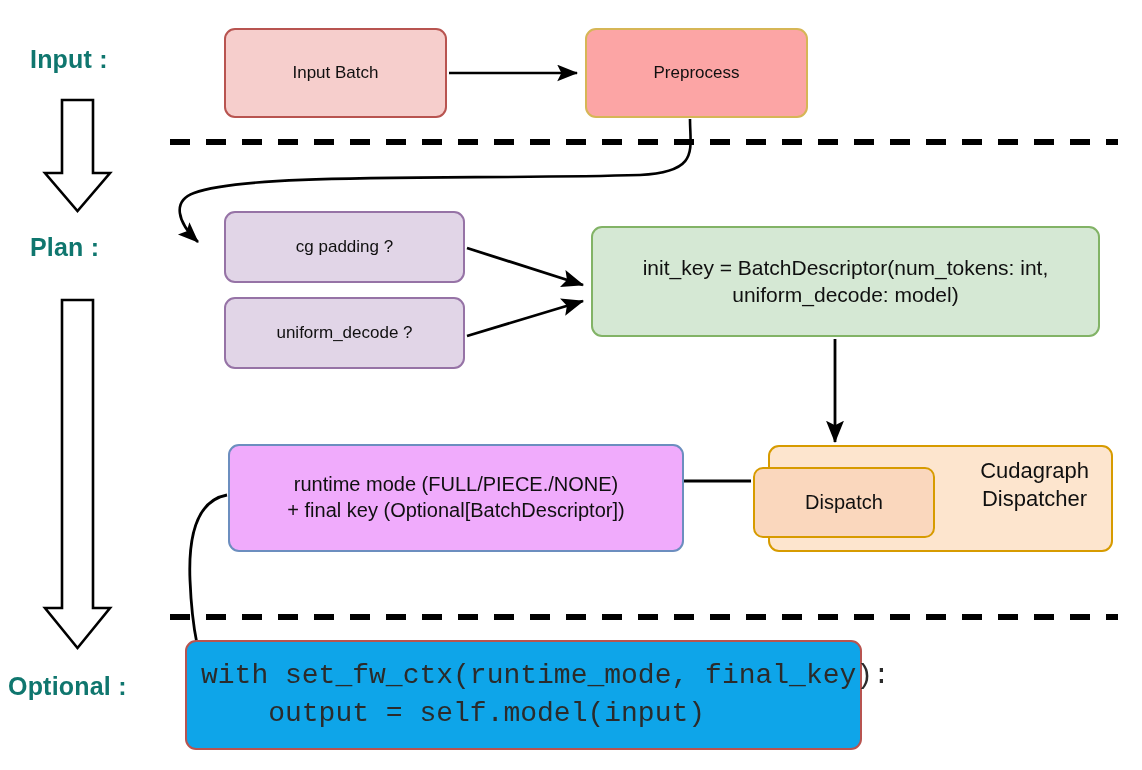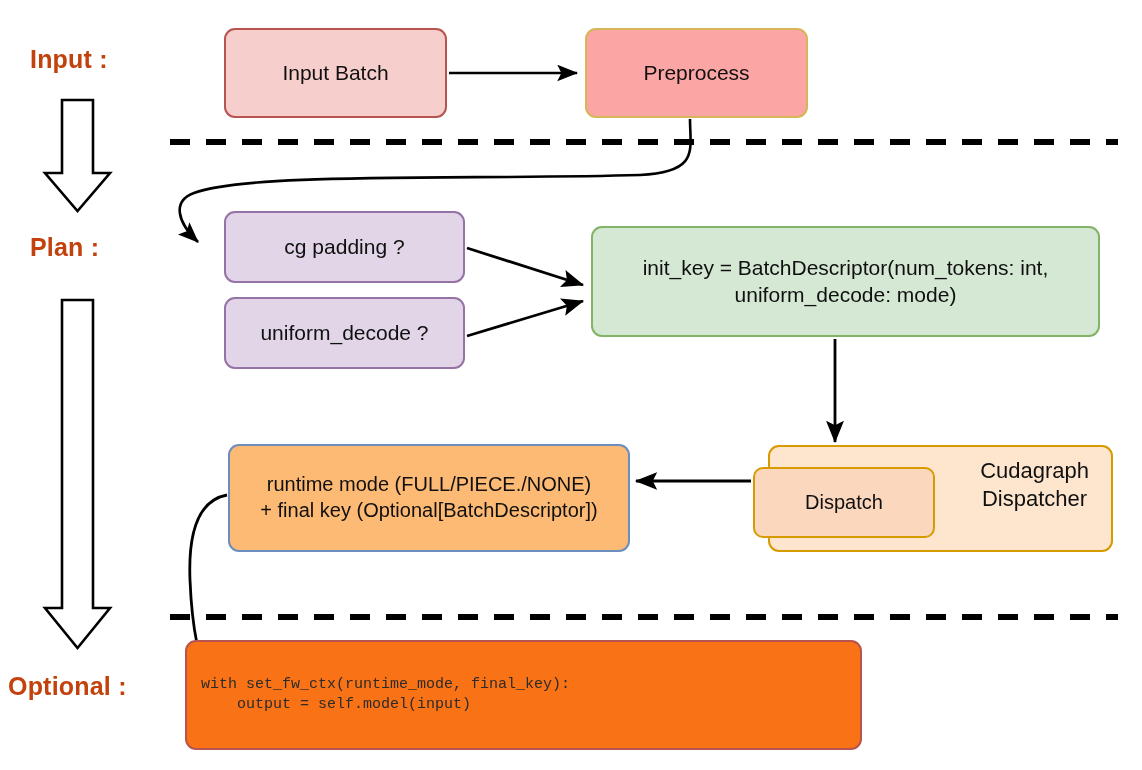--- a/index.html
+++ b/index.html
@@ -23,36 +23,36 @@
     top: 0;
     width: 1142px;
     height: 770px;
     pointer-events: none;
   }
   .stage-label {
     position: absolute;
     font-family: "Liberation Sans", sans-serif;
     font-weight: bold;
     font-size: 25px;
-    color: #c2410c;
+    color: #0f766e;
     white-space: nowrap;
     letter-spacing: 0.2px;
   }
   .node {
     position: absolute;
     box-sizing: border-box;
     border-radius: 11px;
     border-style: solid;
     border-width: 2px;
     display: flex;
     align-items: center;
     justify-content: center;
     text-align: center;
     font-family: "Liberation Sans", sans-serif;
-    font-size: 21px;
+    font-size: 17px;
     color: #101010;
     line-height: 1.28;
     padding: 4px 10px;
   }
   .node .node-text { white-space: pre-line; display: block; }
 
   #node-input-batch {
     left: 224px; top: 28px; width: 223px; height: 90px;
     background: #f6cecc; border-color: #b85450;
   }
@@ -67,44 +67,44 @@
   #node-uniform-decode {
     left: 224px; top: 297px; width: 241px; height: 72px;
     background: #e1d5e7; border-color: #9673a6;
   }
   #node-init-key {
     left: 591px; top: 226px; width: 509px; height: 111px;
     background: #d5e8d4; border-color: #82b366;
     font-size: 21px;
   }
   #node-runtime-mode {
-    left: 228px; top: 444px; width: 402px; height: 108px;
-    background: #fdba74; border-color: #6c8ebf;
+    left: 228px; top: 444px; width: 456px; height: 108px;
+    background: #f0abfc; border-color: #6c8ebf;
     font-size: 20px;
   }
   #node-cudagraph-dispatcher {
     left: 768px; top: 445px; width: 345px; height: 107px;
     background: #fde5ce; border-color: #d79b00;
     font-size: 22px;
     align-items: flex-start;
     justify-content: flex-end;
     padding-top: 10px;
     padding-right: 22px;
   }
   #node-dispatch {
     left: 753px; top: 467px; width: 182px; height: 71px;
     background: #fad7bd; border-color: #d79b00;
     font-size: 20px;
     border-radius: 10px;
   }
   #node-code-block {
     left: 185px; top: 640px; width: 677px; height: 110px;
-    background: #f97316; border-color: #b85450;
+    background: #0ea5e9; border-color: #b85450;
     font-family: "Liberation Mono", monospace;
-    font-size: 15px;
+    font-size: 28px;
     color: #2b2b2b;
     justify-content: flex-start;
     text-align: left;
     padding-left: 14px;
     line-height: 1.35;
   }
   #node-code-block .node-text { white-space: pre; }
 </style>
 </head>
 <body>
@@ -155,21 +155,21 @@
   <div class="node" id="node-cg-padding">
     <span class="node-text">cg padding ?</span>
   </div>
 
   <div class="node" id="node-uniform-decode">
     <span class="node-text">uniform_decode ?</span>
   </div>
 
   <div class="node" id="node-init-key">
     <span class="node-text">init_key = BatchDescriptor(num_tokens: int,
-uniform_decode: mode)</span>
+uniform_decode: model)</span>
   </div>
 
   <div class="node" id="node-runtime-mode">
     <span class="node-text">runtime mode (FULL/PIECE./NONE)
 + final key (Optional[BatchDescriptor])</span>
   </div>
 
   <div class="node" id="node-cudagraph-dispatcher">
     <span class="node-text">Cudagraph
 Dispatcher</span>

